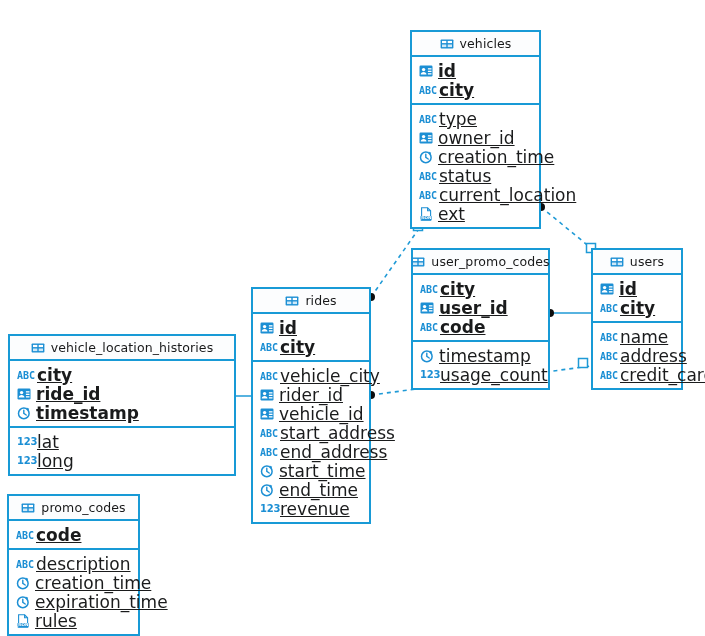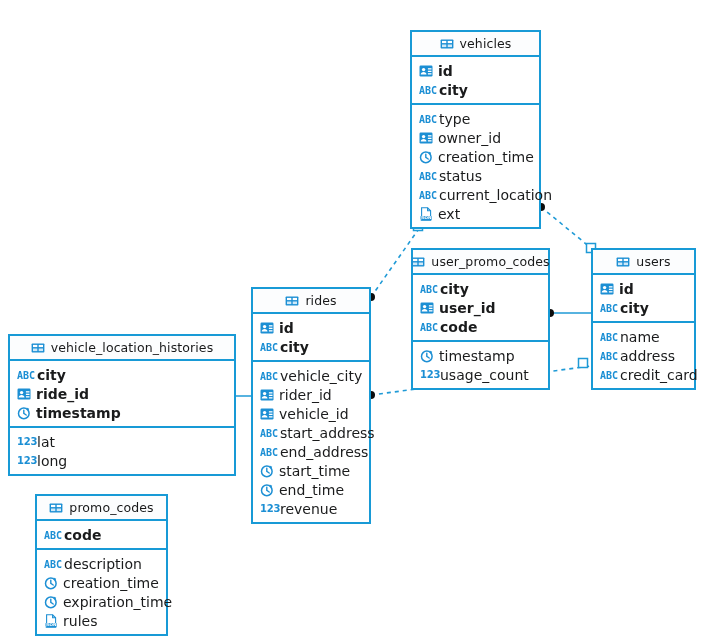--- a/index.html
+++ b/index.html
@@ -28,21 +28,21 @@
   }
   .ttitle{
     font-size:12.5px;color:#18191a;white-space:nowrap;letter-spacing:0.1px;
   }
   .sect{padding:4px 0 4px 0;box-sizing:border-box;}
   .sect.keys{border-bottom:2px solid #189ad6;}
   .row{
     height:19px;display:flex;align-items:center;gap:5px;
     padding-left:7px;box-sizing:border-box;white-space:nowrap;
   }
-  .fname{font-size:14px;color:#1a1b1c;}
+  .fname{font-size:17px;color:#1a1b1c;text-decoration:underline;}
   .row.key .fname{font-weight:bold;}
 
   
   .ic{width:14px;height:14px;flex:0 0 14px;display:block;position:relative;}
   .ic svg{display:block;width:14px;height:14px;}
   .ic.num{
     width:15px;flex:0 0 15px;height:14px;
     font-size:10px;font-weight:bold;color:#1c8fd4;
     letter-spacing:-0.2px;line-height:14px;
     font-family:"DejaVu Sans","Liberation Sans",sans-serif;
@@ -210,21 +210,21 @@
             </svg>
           </span>
           <span class="fname">timestamp</span>
         </div>
         <div class="row">
           <span class="ic num">123</span>
           <span class="fname">usage_count</span>
         </div>
       </div>
     </div>
-    <div class="table" style="left: 591px; top: 248px; width: 105px; text-align: right;">
+    <div class="table" style="left: 591px; top: 248px; width: 92px; text-align: right;">
       <div class="thead">
         <span class="ic">
           <svg viewBox="0 0 14 14">
             <rect x="0.6" y="2.4" width="12.8" height="9.2" rx="0.8" fill="#1c8fd4"></rect>
             <rect x="2.0" y="3.9" width="4.3" height="2.2" fill="#ffffff"></rect>
             <rect x="7.7" y="3.9" width="4.3" height="2.2" fill="#ffffff"></rect>
             <rect x="2.0" y="7.5" width="4.3" height="2.6" fill="#cfe9f8"></rect>
             <rect x="7.7" y="7.5" width="4.3" height="2.6" fill="#cfe9f8"></rect>
           </svg>
         </span>
@@ -407,21 +407,21 @@
         <div class="row">
           <span class="ic num">123</span>
           <span class="fname">lat</span>
         </div>
         <div class="row">
           <span class="ic num">123</span>
           <span class="fname">long</span>
         </div>
       </div>
     </div>
-    <div class="table" style="left: 35px; top: 494px; width: 133px;">
+    <div class="table" style="left: 7px; top: 494px; width: 133px;">
       <div class="thead">
         <span class="ic">
           <svg viewBox="0 0 14 14">
             <rect x="0.6" y="2.4" width="12.8" height="9.2" rx="0.8" fill="#1c8fd4"></rect>
             <rect x="2.0" y="3.9" width="4.3" height="2.2" fill="#ffffff"></rect>
             <rect x="7.7" y="3.9" width="4.3" height="2.2" fill="#ffffff"></rect>
             <rect x="2.0" y="7.5" width="4.3" height="2.6" fill="#cfe9f8"></rect>
             <rect x="7.7" y="7.5" width="4.3" height="2.6" fill="#cfe9f8"></rect>
           </svg>
         </span>

